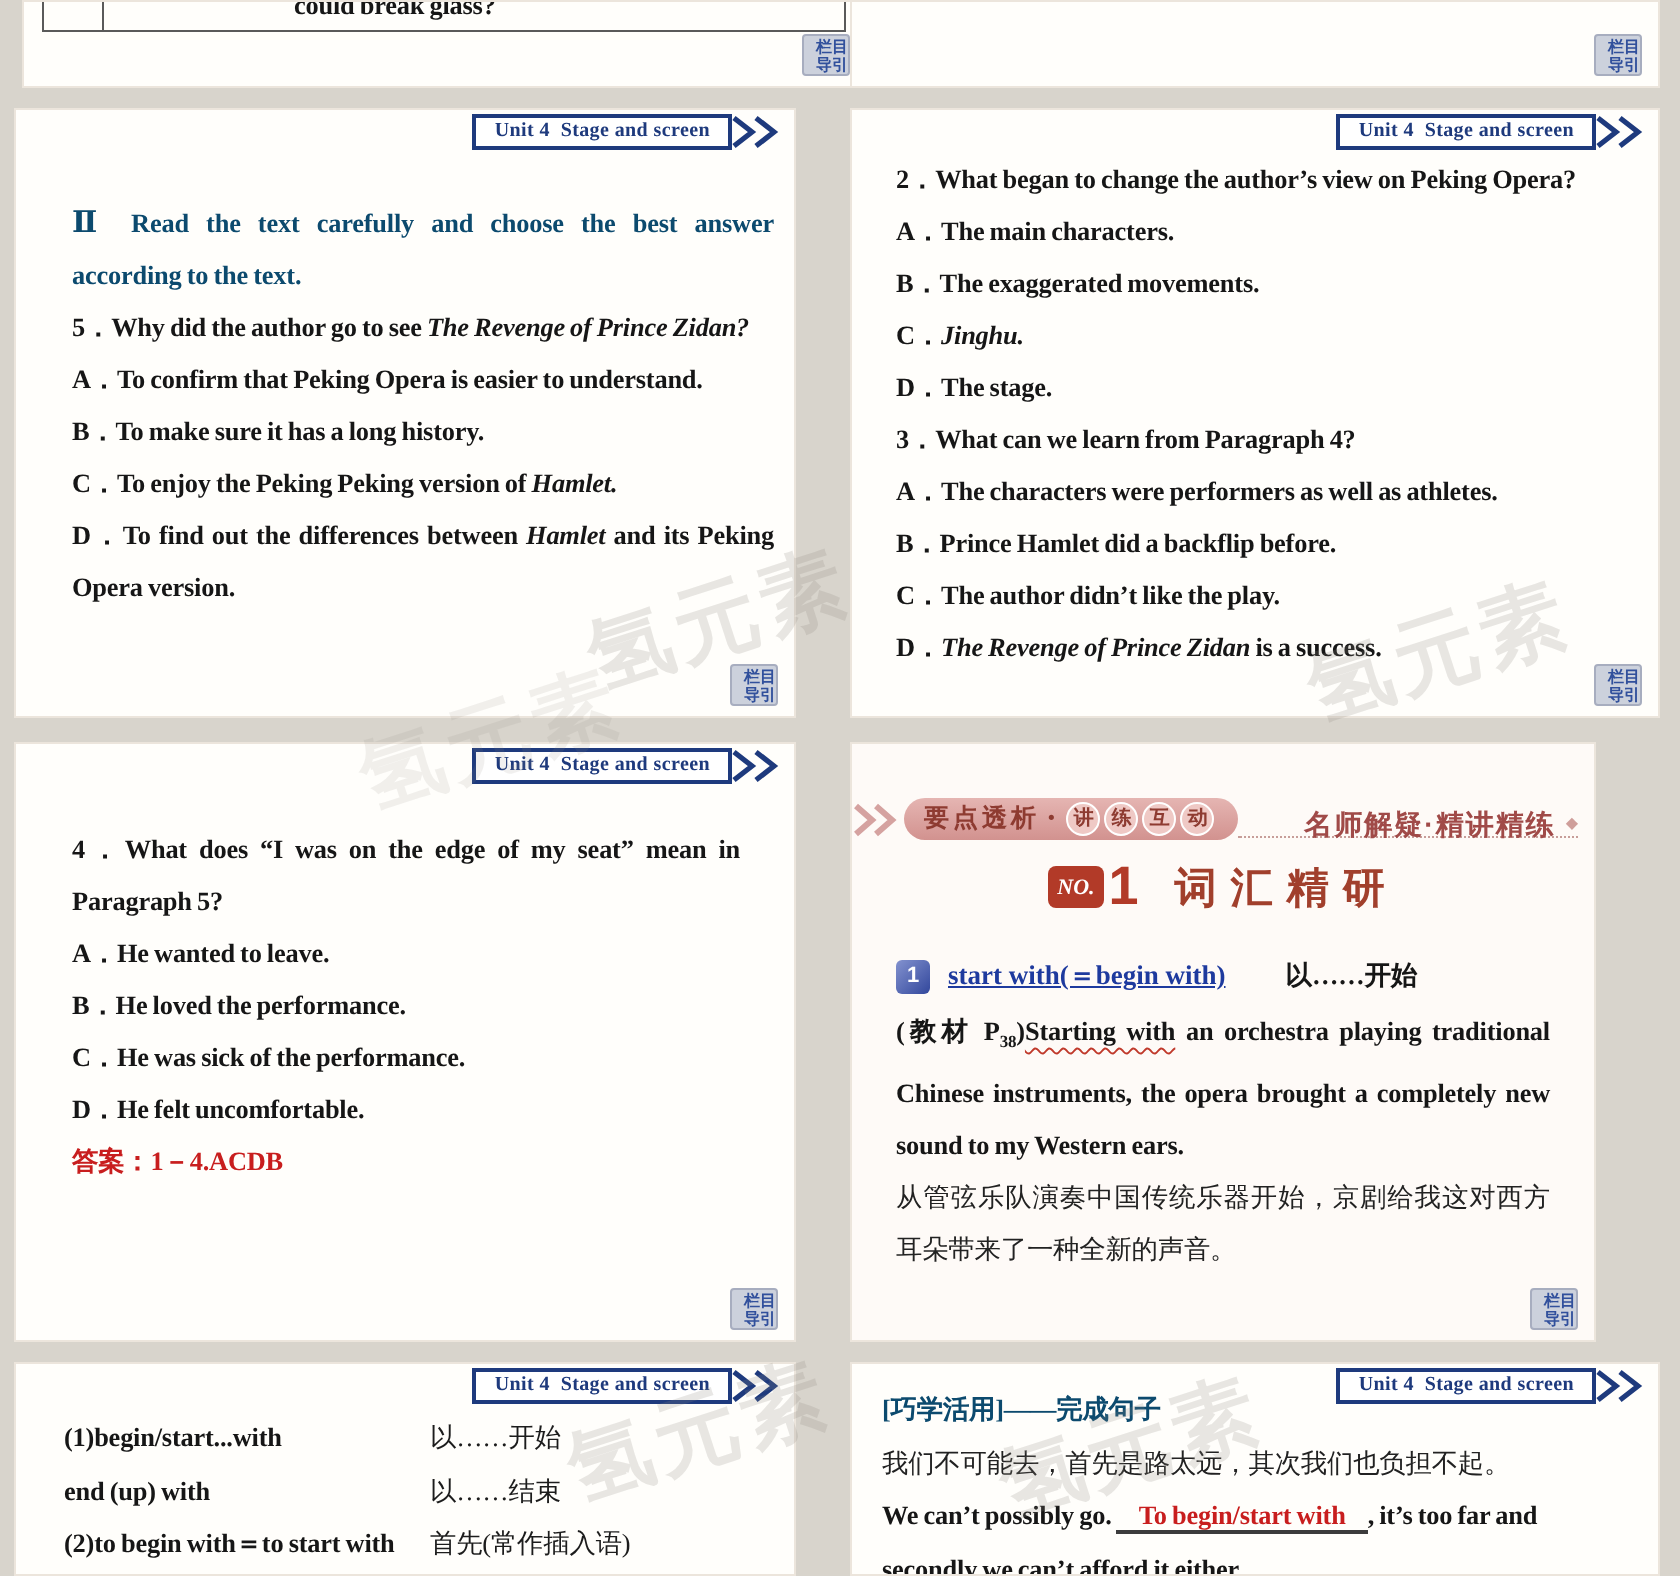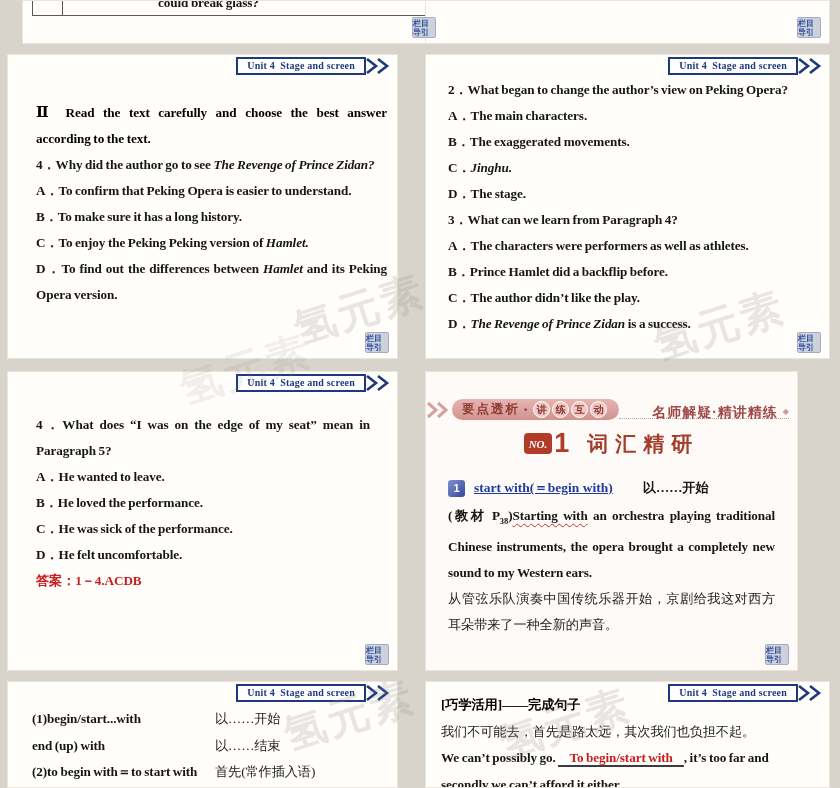--- a/index.html
+++ b/index.html
@@ -5,51 +5,51 @@
   html,body{margin:0;padding:0;}
   body{
     width:840px;height:788px;position:relative;overflow:hidden;
     background:#d8d4cc;
     font-family:"Liberation Serif","DejaVu Serif",serif;
   }
   .slide{
     position:absolute;background:#fffefb;overflow:hidden;
     border:1px solid #ece5dc;box-sizing:border-box;
   }
-  #s-tl{left:22px;top:0;width:423px;height:44px;}
+  #s-tl{left:11px;top:0;width:423px;height:44px;}
   #s-tr{left:425px;top:0;width:405px;height:44px;}
   #s2l{left:7px;top:54px;width:391px;height:305px;}
   #s2r{left:425px;top:54px;width:405px;height:305px;}
   #s3l{left:7px;top:371px;width:391px;height:300px;}
   #s3r{left:425px;top:371px;width:373px;height:300px;background:#fefaf7;}
   #s4l{left:7px;top:681px;width:391px;height:107px;}
   #s4r{left:425px;top:681px;width:405px;height:107px;}
 
   .txt{
     font-size:13.2px;font-weight:bold;color:#161616;line-height:26px;
     margin:0;text-align:justify;word-spacing:-0.6px;letter-spacing:-0.1px;
   }
   .txt i{font-style:italic;}
-  .blue{color:#000000;}
+  .blue{color:#0c4a6e;}
   .red{color:#c81e1e;}
   .zh{font-weight:normal;color:#222;}
 
   .unit-tab{position:absolute;top:2px;right:6px;display:flex;align-items:center;z-index:3;}
   .unit-box{
     border:2px solid #1e3a7d;background:#fff;color:#1e3a7d;
     font-weight:bold;font-size:10px;line-height:12px;padding:1px 9px;
     white-space:pre;letter-spacing:0.2px;
   }
   .unit-tab svg{margin-left:-1px;display:block;}
   .unit-tab svg path{fill:none;stroke:#1e3a7d;stroke-width:2.6;}
 
   .nav-btn{
     position:absolute;right:8px;bottom:5px;width:24px;height:21px;
     background:#ccd1dc;border:1px solid #a7adbf;border-radius:2px;
-    color:#31509c;font-size:8px;line-height:9px;text-align:left;
+    color:#31509c;font-size:8px;line-height:9px;text-align:right;
     font-weight:bold;font-family:"Liberation Sans",sans-serif;
     padding-top:1px;box-sizing:border-box;cursor:pointer;z-index:4;
   }
 
   
   .tbl{position:absolute;left:9px;right:10px;top:0;height:14px;
     border:1px solid #5a5a5a;border-top:none;}
   .tbl-vline{position:absolute;left:29px;top:0;bottom:0;width:1px;background:#5a5a5a;}
   .tbl-txt{position:absolute;left:125px;top:-11px;white-space:nowrap;}
 
@@ -154,21 +154,21 @@
     <div class="unit-box">Unit 4  Stage and screen</div>
     <svg width="26" height="18" viewBox="0 0 26 18">
       <path d="M2 2 L11 9 L2 16"></path>
         <path d="M13 2 L22 9 L13 16"></path>
     </svg>
   </div>
   <div class="content">
     <p class="txt blue">
       <span class="marker">Ⅱ</span><span>Read the text carefully and choose the best answer according to the text.</span>
     </p>
-    <p class="txt"><span>4．Why did the author go to see </span><i>The Revenge of Prince Zidan?</i></p>
+    <p class="txt"><span>5．Why did the author go to see </span><i>The Revenge of Prince Zidan?</i></p>
     <p class="txt"><span>A．To confirm that Peking Opera is easier to understand.</span></p>
     <p class="txt"><span>B．To make sure it has a long history.</span></p>
     <p class="txt"><span>C．To enjoy the Peking Peking version of </span><i>Hamlet.</i></p>
     <p class="txt"><span>D．To find out the differences between </span><i>Hamlet</i><span> and its Peking Opera version.</span></p>
   </div>
   <div class="nav-btn">
     <div>栏目</div>
     <div>导引</div>
   </div>
 </div>

